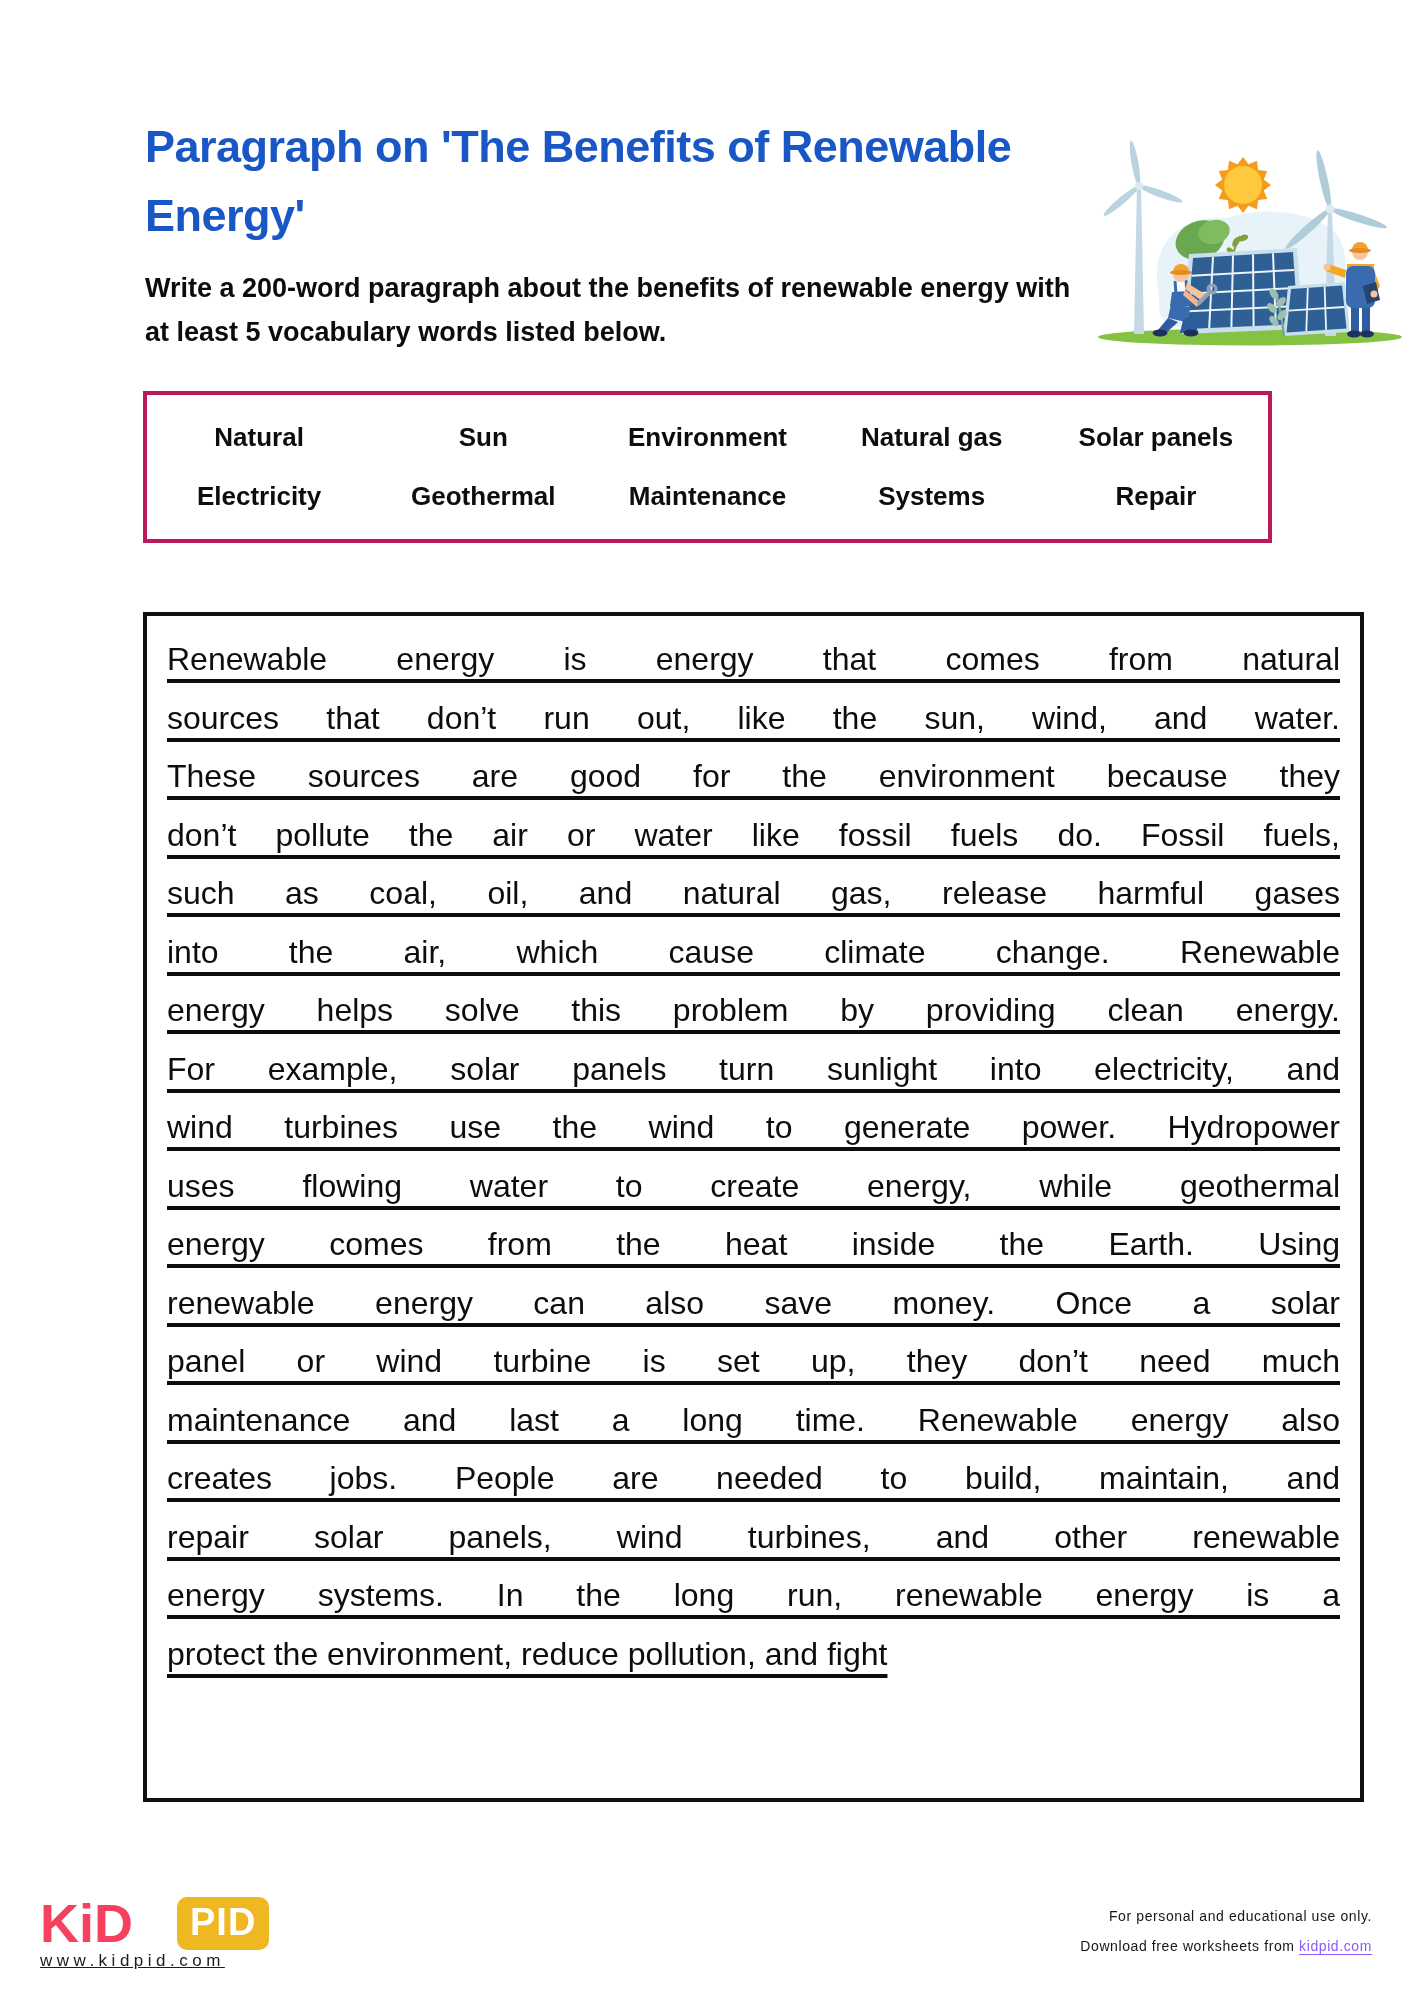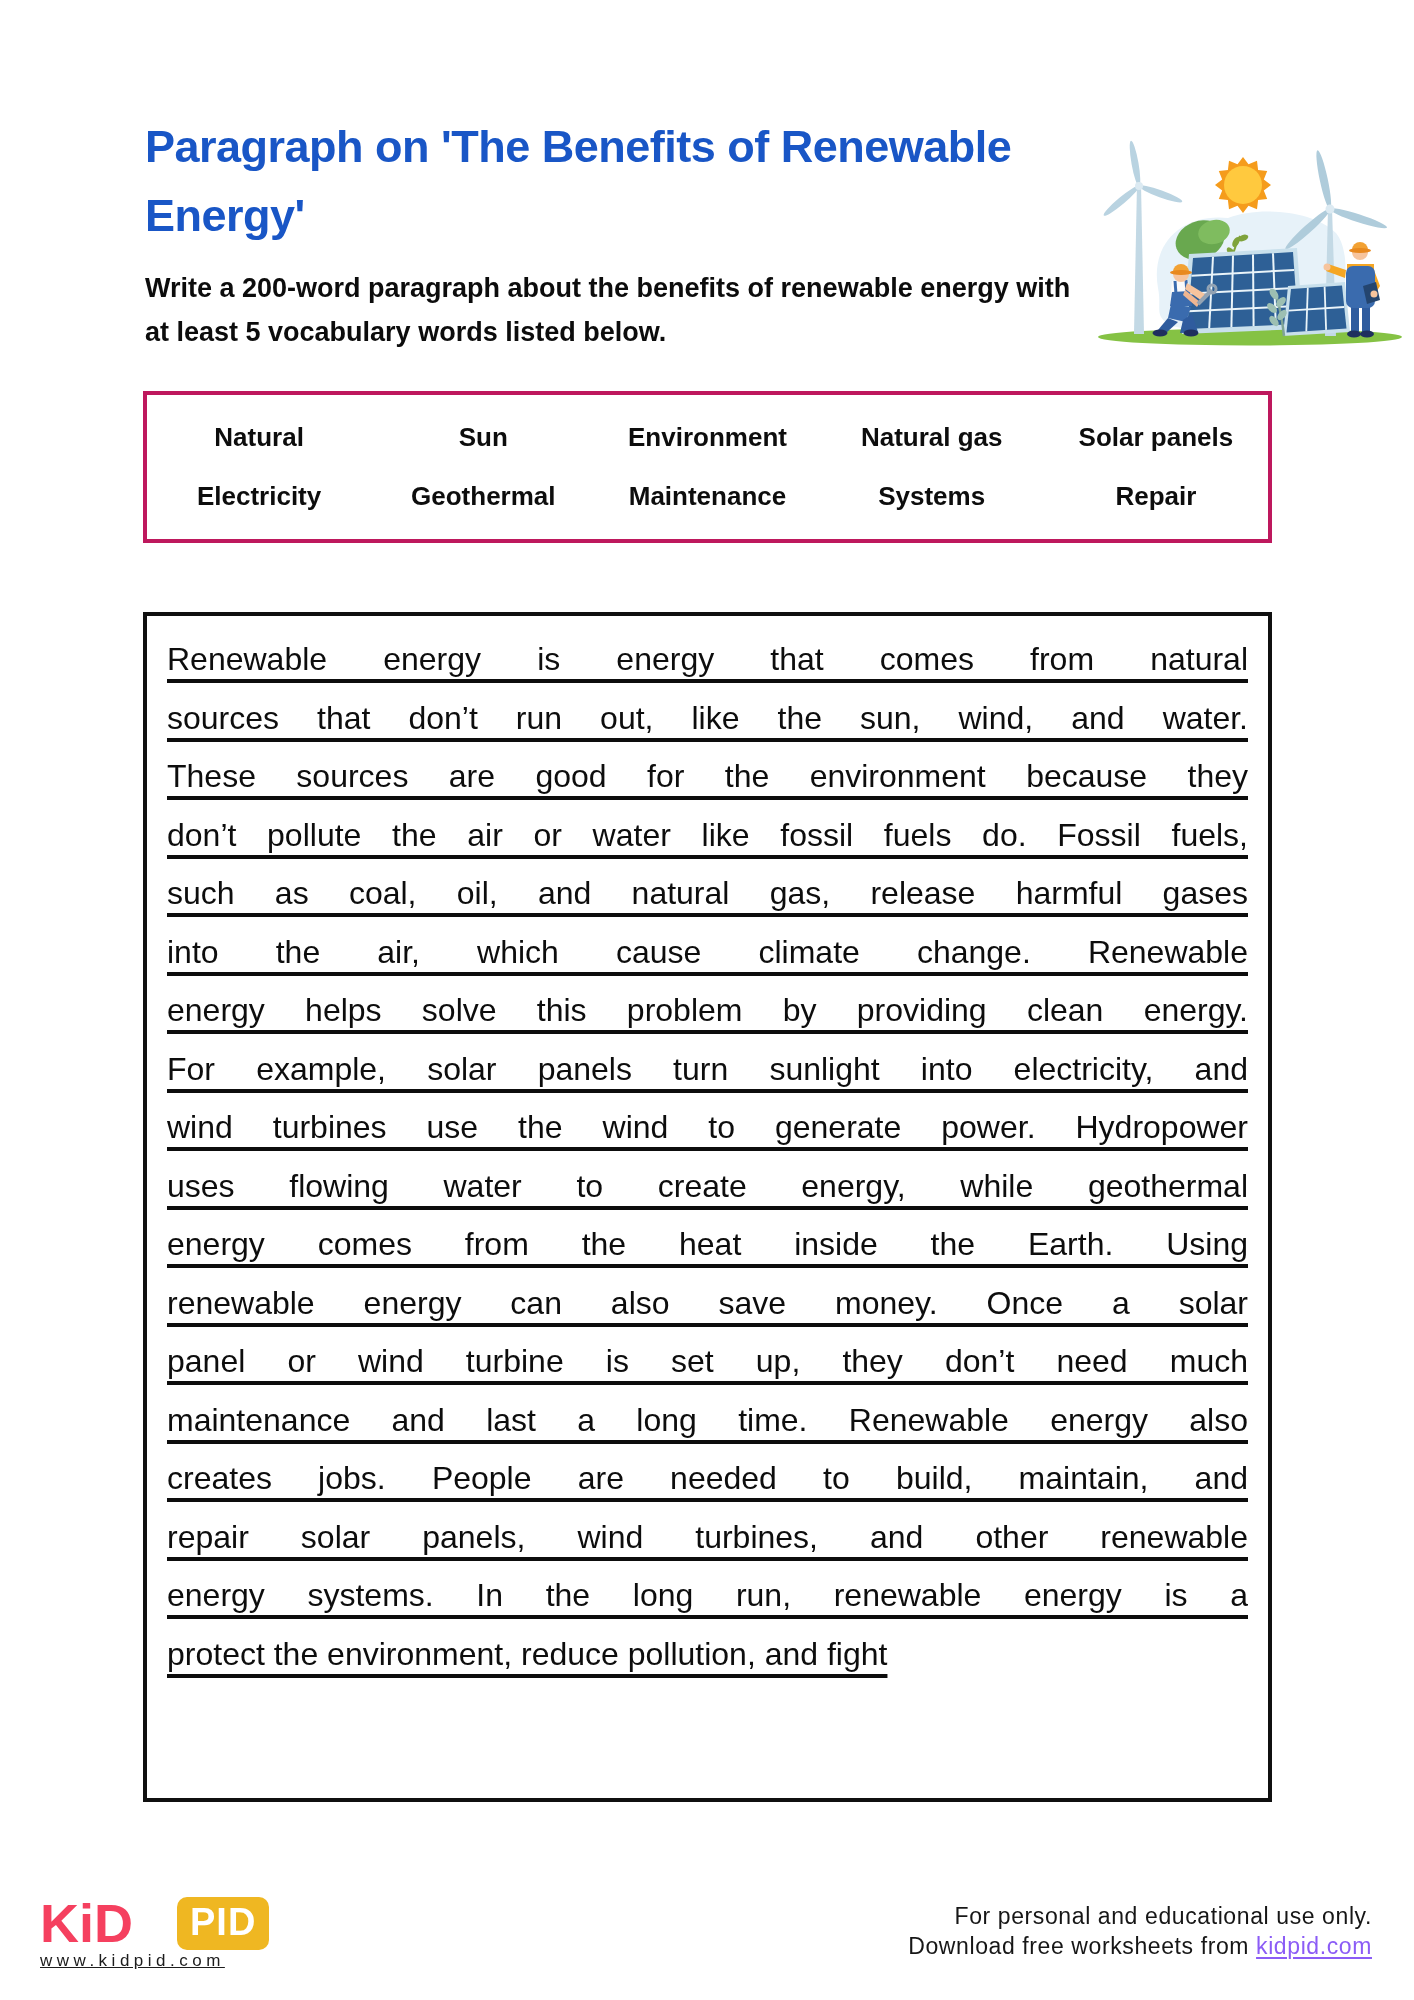--- a/index.html
+++ b/index.html
@@ -19,40 +19,40 @@
   }
   .illustration { position:absolute; left:1088px; top:118px; width:326px; height:240px; }
   .vocab-box {
     position:absolute; left:143px; top:391px; width:1129px; height:152px;
     border:4px solid #be185d; box-sizing:border-box;
     display:grid; grid-template-columns:repeat(5,1fr);
     align-content:space-evenly; justify-items:center;
     font-weight:bold; font-size:26px; color:#0d0d0d;
   }
   .para-box {
-    position:absolute; left:143px; top:612px; width:1129px; height:1190px;
+    position:absolute; left:143px; top:612px; width:1221px; height:1190px;
     border:4px solid #101010; box-sizing:border-box; padding:14px 20px 0 20px;
   }
   .para-line {
     font-size:32px; line-height:58.5px; height:58.5px; color:#0d0d0d;
     text-align:justify; text-align-last:justify;
     text-decoration:underline; text-decoration-thickness:3.5px; text-underline-offset:9px;
     overflow:hidden; white-space:normal;
   }
   .para-line:last-child { text-align-last:left; }
   .logo-row { position:absolute; left:40px; top:1892px; display:flex; align-items:center;gap:36px; }
   .logo-kid { font-size:54px; font-weight:bold; color:#F5405F; letter-spacing:0; }
   .logo-pid {
     margin-left:8px; background:#EFB722; color:#ffffff; font-weight:bold;
     font-size:38px; padding:4px 13px 6px 13px; border-radius:10px; letter-spacing:1px;text-align:right;
   }
   .logo-site { position:absolute; left:40px; top:1951px; font-size:17px; letter-spacing:4.5px; color:#1c1c1c;text-decoration:underline; }
   .footer-note {
     position:absolute; right:42px; top:1901px; text-align:right;
-    font-size:23px; line-height:30px; color:#161616; letter-spacing:0.6px;
+    font-size:14px; line-height:30px; color:#161616; letter-spacing:0.6px;
   }
   .footer-link { text-decoration:underline; text-underline-offset:3px; color:#8b5cf6; cursor:pointer; }
 </style>
 </head>
 <body>
 
 <div class="page">
 
   <div class="title">Paragraph on 'The Benefits of Renewable Energy'</div>
 

